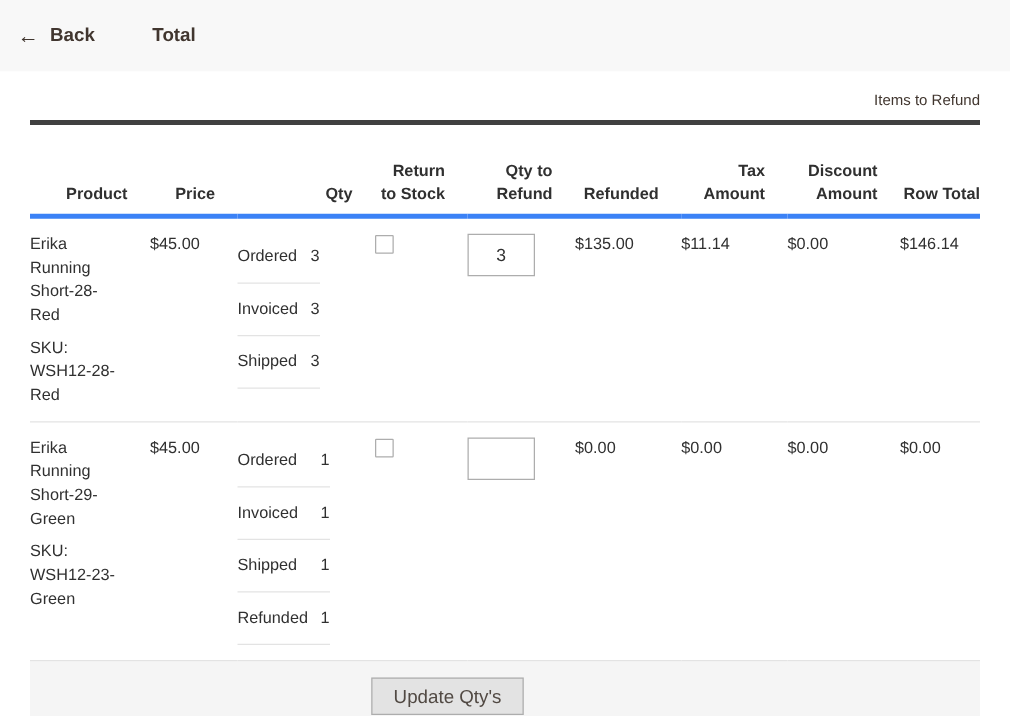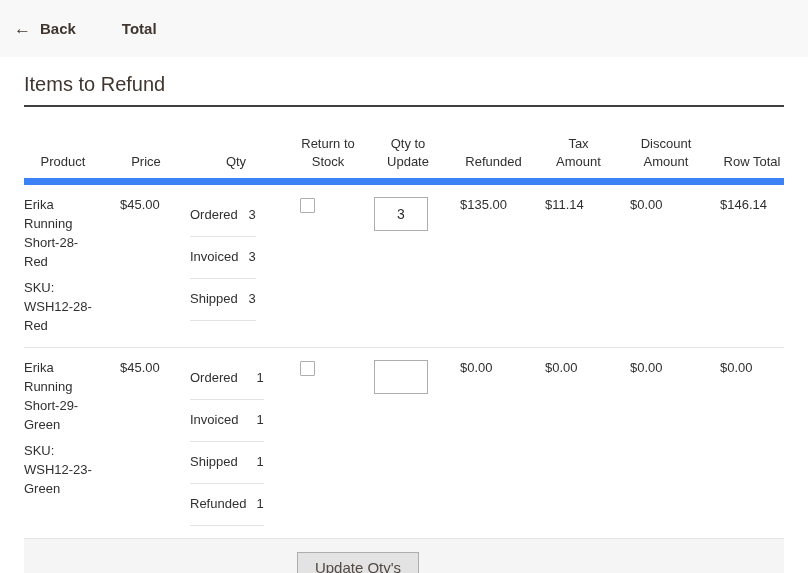--- a/index.html
+++ b/index.html
@@ -25,31 +25,32 @@
     background: none; border: none; padding: 0; margin: 0;
     font-family: inherit; font-size: 15px; font-weight: 700; color: #41362f;
     cursor: pointer; display: flex; align-items: center; gap: 9px; line-height: 1.2;
   }
   .back-arrow { font-size: 17px; font-weight: 400; line-height: 1; }
 
   
   .content { padding: 0 24px; }
   .section-title {
     margin: 0; padding: 16px 0 9px;
-    font-size: 20px; font-weight: 400; color: #41362f;
-    border-bottom: 2px solid #404040;
+    font-size: 12px; font-weight: 400; color: #41362f;
+    border-bottom: 4px solid #404040;
+    text-align: right;
   }
 
   
   table.items-table { width: 760px; border-collapse: collapse; table-layout: fixed; }
   .items-table th {
-    text-align: center; vertical-align: bottom;
-    font-size: 13px; font-weight: 400; color: #303030; line-height: 18px;
+    text-align: right; vertical-align: bottom;
+    font-size: 13px; font-weight: 700; color: #303030; line-height: 18px;
     padding: 28px 18px 7px 0;
-    border-bottom: 7px solid #3b82f6;
+    border-bottom: 4px solid #3b82f6;
   }
   .items-table th:last-child { padding-right: 0; }
   .items-table tbody td {
     vertical-align: top;
     font-size: 13px; line-height: 19px; color: #303030;
     padding: 10px 18px 12px 0;
     border-bottom: 1px solid #e3e3e3;
   }
   .items-table tbody td:last-child { padding-right: 0; }
 
@@ -118,21 +119,21 @@
         <col style="width:85px">
           <col style="width:90px">
           <col style="width:64px">
       </colgroup>
       <thead>
         <tr>
           <th>Product</th>
           <th>Price</th>
           <th>Qty</th>
           <th>Return to Stock</th>
-          <th>Qty to Update</th>
+          <th>Qty to Refund</th>
           <th>Refunded</th>
           <th>Tax Amount</th>
           <th>Discount Amount</th>
           <th>Row Total</th>
         </tr>
       </thead>
       <tbody>
 
         <tr>
           <td>

